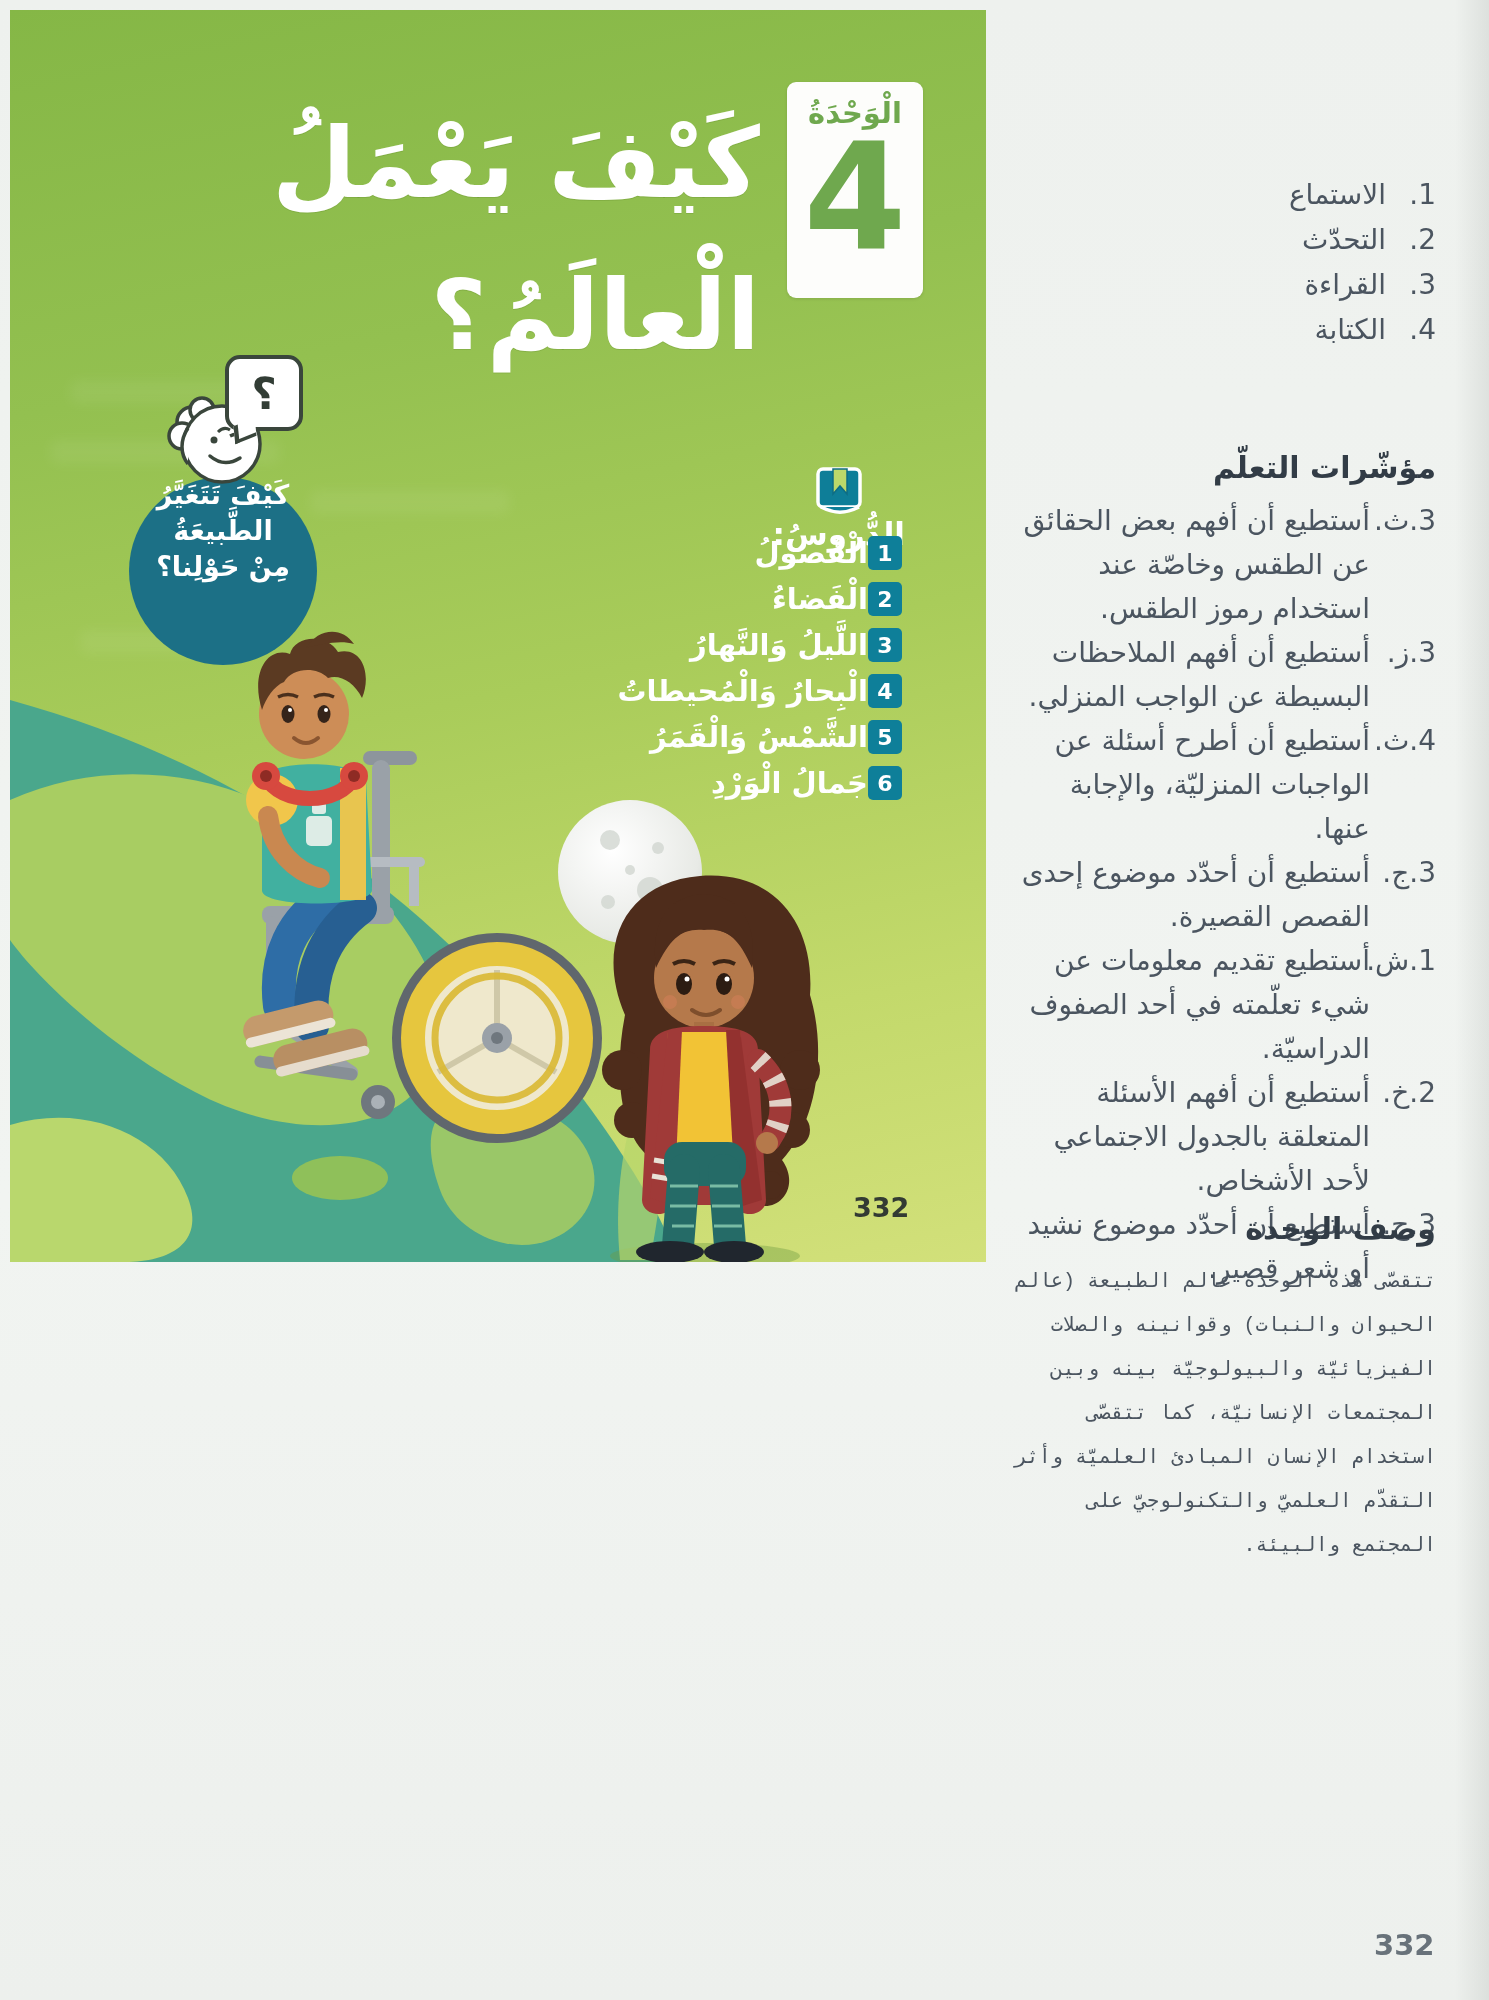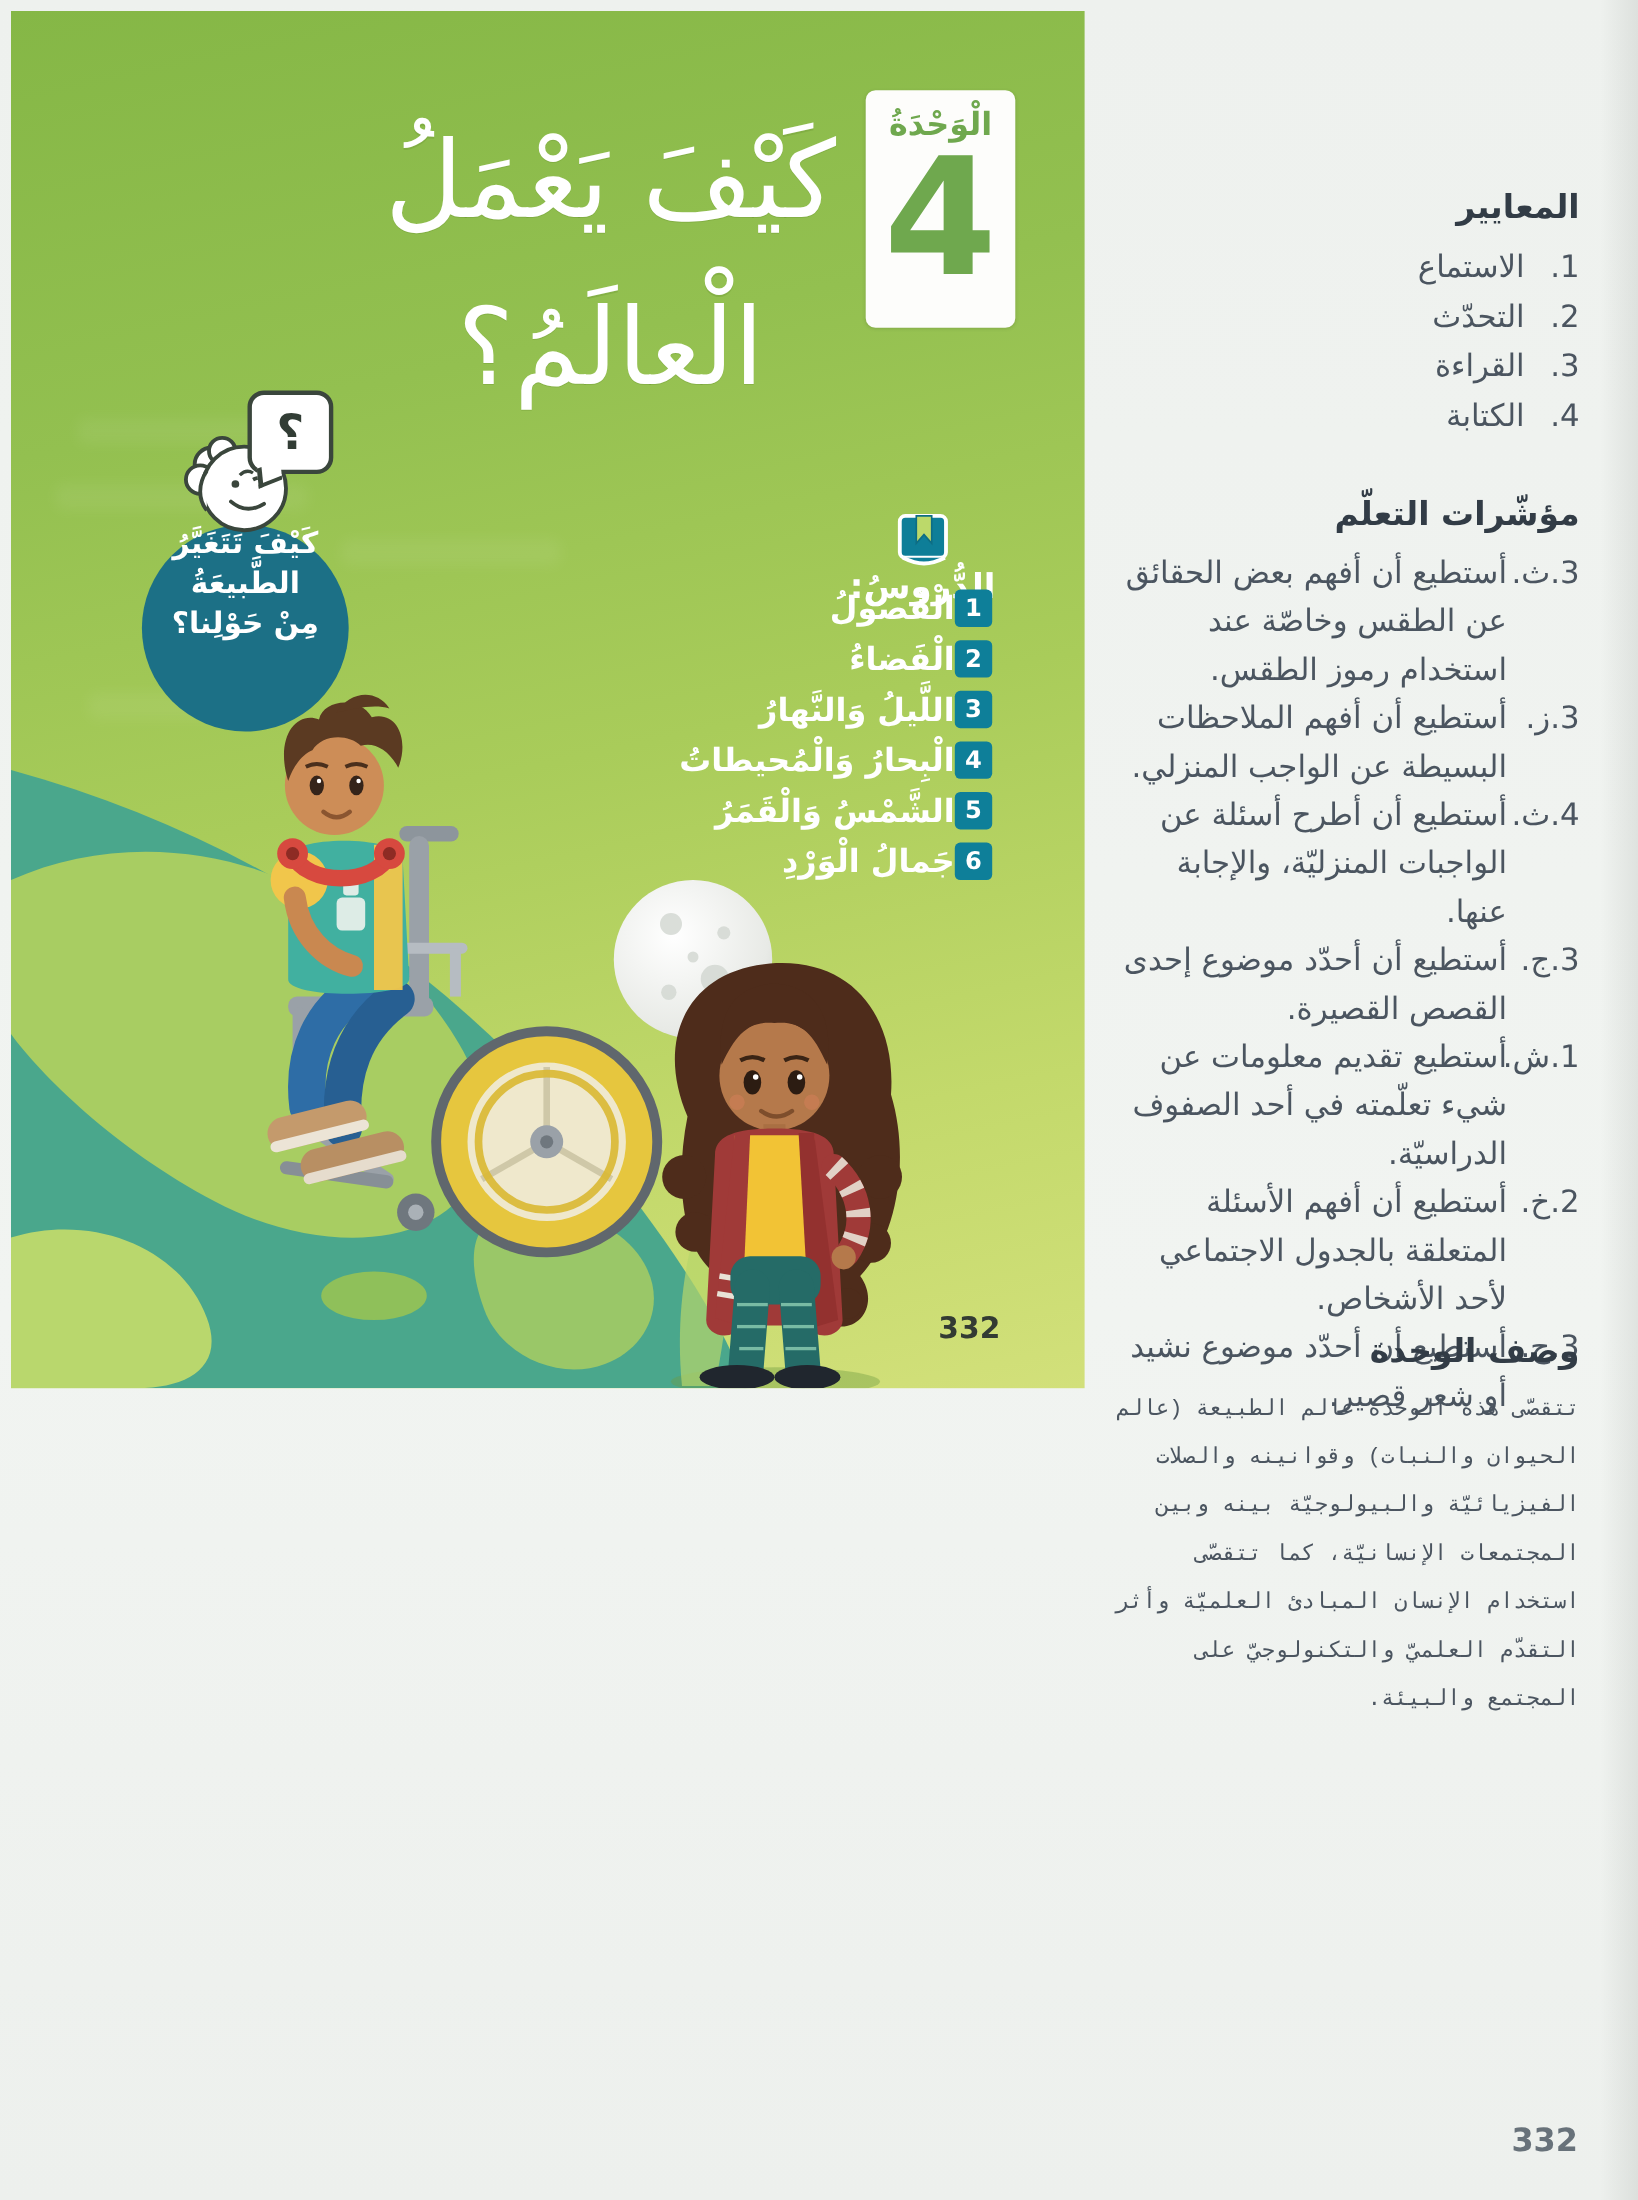--- a/index.html
+++ b/index.html
@@ -24,22 +24,22 @@
 
   .unit-badge {
     position:absolute; left:777px; top:72px; width:136px; height:216px;
     background:#fdfdfb; border-radius:9px; text-align:center;
     box-shadow:0 1px 3px rgba(60,80,40,.18);
   }
   .unit-badge .badge-label { display:block; margin-top:14px; font-size:29px; font-weight:bold; color:#6fa84e; }
   .unit-badge .badge-number { display:block; margin-top:-6px; font-size:148px; line-height:1.0; font-weight:bold; color:#6fa84e; }
 
   .unit-title {
-    position:absolute; right:226px; top:78px; direction:rtl; text-align:center;
-    color:#ffffff; font-size:97px; font-weight:normal; line-height:152px;
+    position:absolute; right:226px; top:78px; direction:rtl; text-align:right;
+    color:#ffffff; font-size:97px; font-weight:bold; line-height:152px;
     text-shadow:0 1px 0 rgba(90,130,40,.25);
   }
   .unit-title span { display:block; }
 
   .speech-bubble {
     position:absolute; left:215px; top:345px; width:78px; height:76px;
     background:#ffffff; border:4px solid #3a463c; border-radius:15px;
     display:flex; align-items:center; justify-content:center;
     font-size:44px; font-weight:bold; color:#323d35; z-index:3;
   }
@@ -310,21 +310,20 @@
         <div class="lesson-row">
           <span class="lesson-num">6</span>
           <span class="lesson-label">جَمالُ الْوَرْدِ</span>
         </div>
       </div>
 
     <div class="panel-page-num">332</div>
   </div>
 
   <div class="col" style="top:172px;">
-    <h2>المعايير</h2>
     <div>
 
         <div class="std-row">
           <span class="std-num">1.</span>
           <span class="std-label">الاستماع</span>
         </div>
 
         <div class="std-row">
           <span class="std-num">2.</span>
           <span class="std-label">التحدّث</span>

